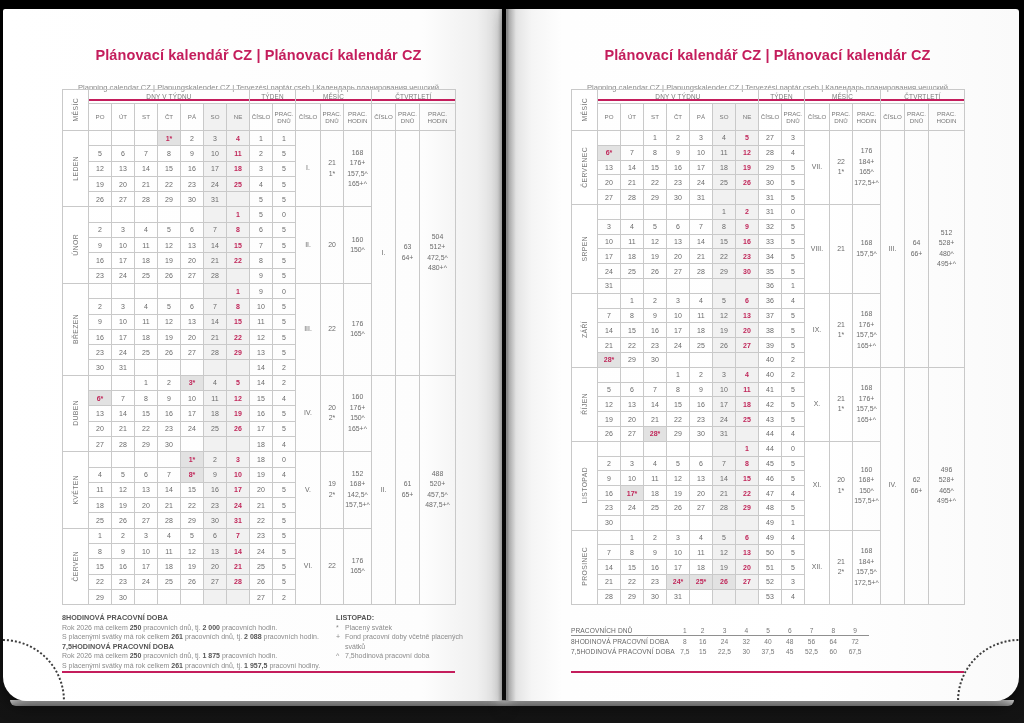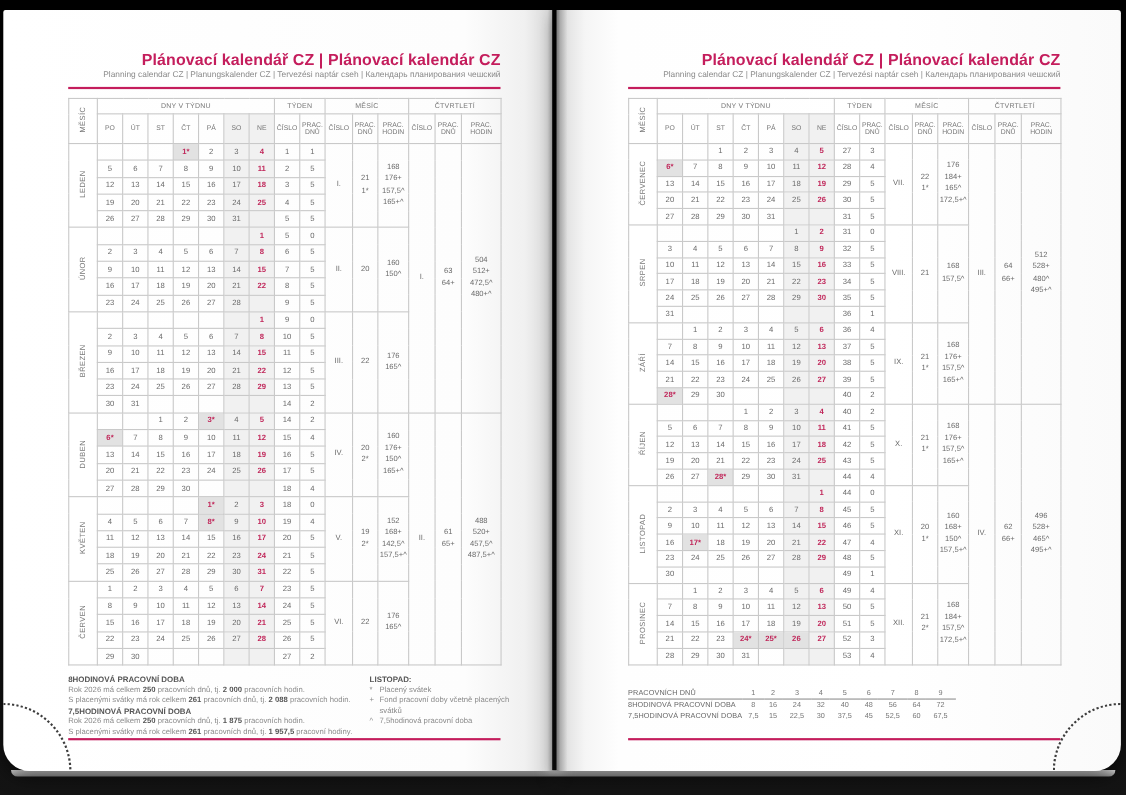--- a/index.html
+++ b/index.html
@@ -8,24 +8,24 @@
   .scene{position:relative;width:1024px;height:723px;background:linear-gradient(#000 0,#141414 100%);}
   .stack{position:absolute;left:10px;top:700px;width:1004px;height:6px;
     background:linear-gradient(#ededed,#8d8d8d);border-radius:0 0 12px 12px;}
   .page{position:absolute;top:9px;height:692px;overflow:hidden;box-shadow:0 5px 16px rgba(0,0,0,.55);}
   .page-left{left:3px;width:499px;border-radius:2px 0 0 24px;
     background:linear-gradient(to right,#ffffff 0%,#fdfdfd 84%,#f0f0f0 95%,#ddd 99%,#cfcfcf 100%);}
   .page-right{left:506px;width:513px;border-radius:0 3px 24px 0;
     background:linear-gradient(to right,#cfcfcf 0%,#e7e7e7 2.5%,#f5f5f5 5%,#fefefe 11%,#ffffff 60%,#fafafa 100%);}
   .spine{position:absolute;left:498px;top:9px;width:18px;height:692px;pointer-events:none;z-index:6;
     background:linear-gradient(to right,rgba(0,0,0,0) 0%,rgba(0,0,0,.22) 40%,rgba(0,0,0,.38) 50%,rgba(0,0,0,.2) 62%,rgba(0,0,0,0) 100%);}
-  .hdr{position:absolute;top:38px;width:393px;text-align:right;}
+  .hdr{position:absolute;top:38px;width:393px;text-align:center;}
   .page-left .hdr{left:59px}.page-right .hdr{left:65px}
   .hdr h1{margin:0;font-size:14.5px;font-weight:bold;color:var(--accent);letter-spacing:.1px;}
-  .hdr .sub{margin-top:0;font-size:7.6px;color:#8a8a8a;}
+  .hdr .sub{margin-top:20px;font-size:7.6px;color:#8a8a8a;}
   .hdr .rule{margin-top:7px;height:2px;background:var(--accent);}
   .calwrap{position:absolute;top:80px;}
   .page-left .calwrap{left:59px}.page-right .calwrap{left:65px}
   table.cal{border-collapse:collapse;table-layout:fixed;border:1px solid #959595;}
   .cal th,.cal td{border:1px solid #c9c9c9;padding:0;text-align:center;vertical-align:middle;
     color:#6a6a6a;font-size:7px;overflow:hidden;}
   .cal tr.h1 th{height:13px;font-size:6.4px;color:#787878;font-weight:normal;letter-spacing:.2px;}
   .cal tr.h2 th{height:26px;font-size:6.2px;color:#787878;font-weight:normal;line-height:7.5px;}
   .cal .pre{white-space:pre-line;}
   .side-left tbody td{height:14.3px;}

